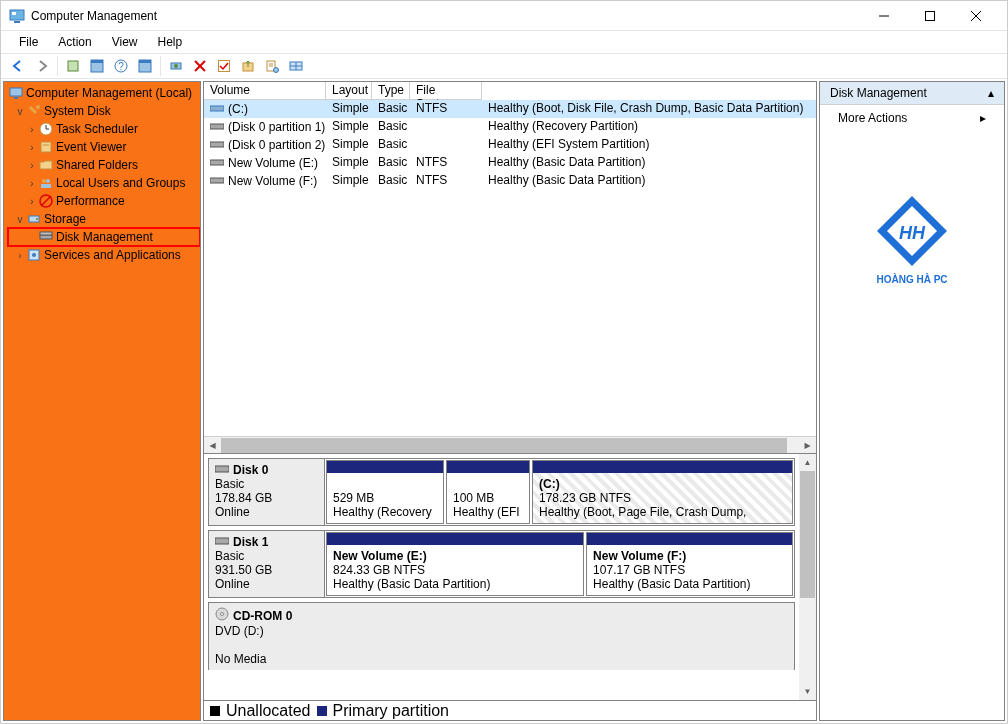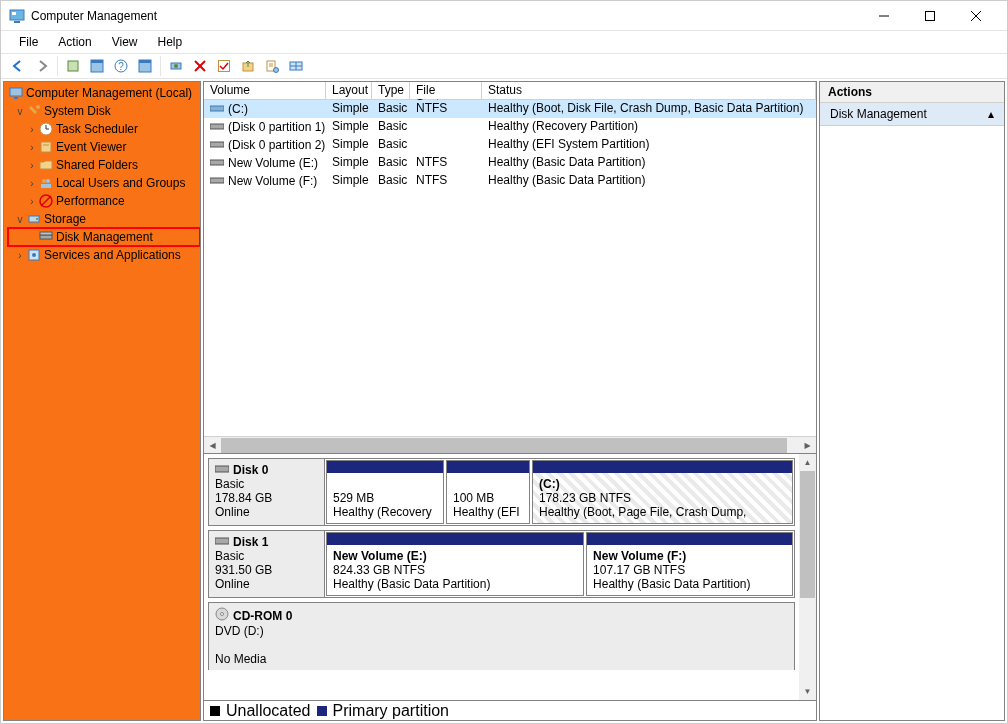--- a/index.html
+++ b/index.html
@@ -286,21 +286,20 @@
       </div>
     </div>
   </div>
 
   <div class="list-pane">
     <div class="vol-header">
       <div style="width:122px">Volume</div>
       <div style="width:46px">Layout</div>
       <div style="width:38px">Type</div>
       <div style="width:72px">File System</div>
-      <div style="flex:1">Status</div>
     </div>
     <div class="vol-list">
       <div class="vol-row sel">
         <div class="icon-cell" style="width:122px">
             <span class="ticon"><svg width="14" height="10" viewBox="0 0 14 10">
                 <rect x="0" y="3" width="14" height="5" fill="#88b0d0" stroke="#3a7abf"></rect>
               </svg></span>
             <span>(C:)</span>
           </div>
         <div style="width:46px">Simple</div>
@@ -442,20 +441,31 @@
     </div>
     <div class="legend">
       <span class="swatch" style="background:#000"></span>
         <span>Unallocated</span>
       <span class="swatch" style="background:#1d267d"></span>
         <span>Primary partition</span>
     </div>
   </div>
 
   <div class="actions-pane">
-    <div class="actions-header">Actions</div>
     <div class="actions-sub">
       <span>Disk Management</span>
       <span>▴</span>
     </div>
+    <div class="actions-item">
+      <span>More Actions</span>
+      <span>▸</span>
+    </div>
+    <div class="logo-area">
+      <svg width="80" height="80" viewBox="0 0 80 80">
+        <polygon points="40,5 75,40 40,75 5,40" fill="#1e6fd6"></polygon>
+        <polygon points="40,15 65,40 40,65 15,40" fill="#fff"></polygon>
+        <text x="40" y="48" text-anchor="middle" font-size="18" font-weight="bold" fill="#1e6fd6" font-style="italic">HH</text>
+      </svg>
+      <div style="font-size:10px;color:#1e6fd6;font-weight:bold">HOÀNG HÀ PC</div>
+    </div>
   </div>
 
 </div>
 
 </body></html>

